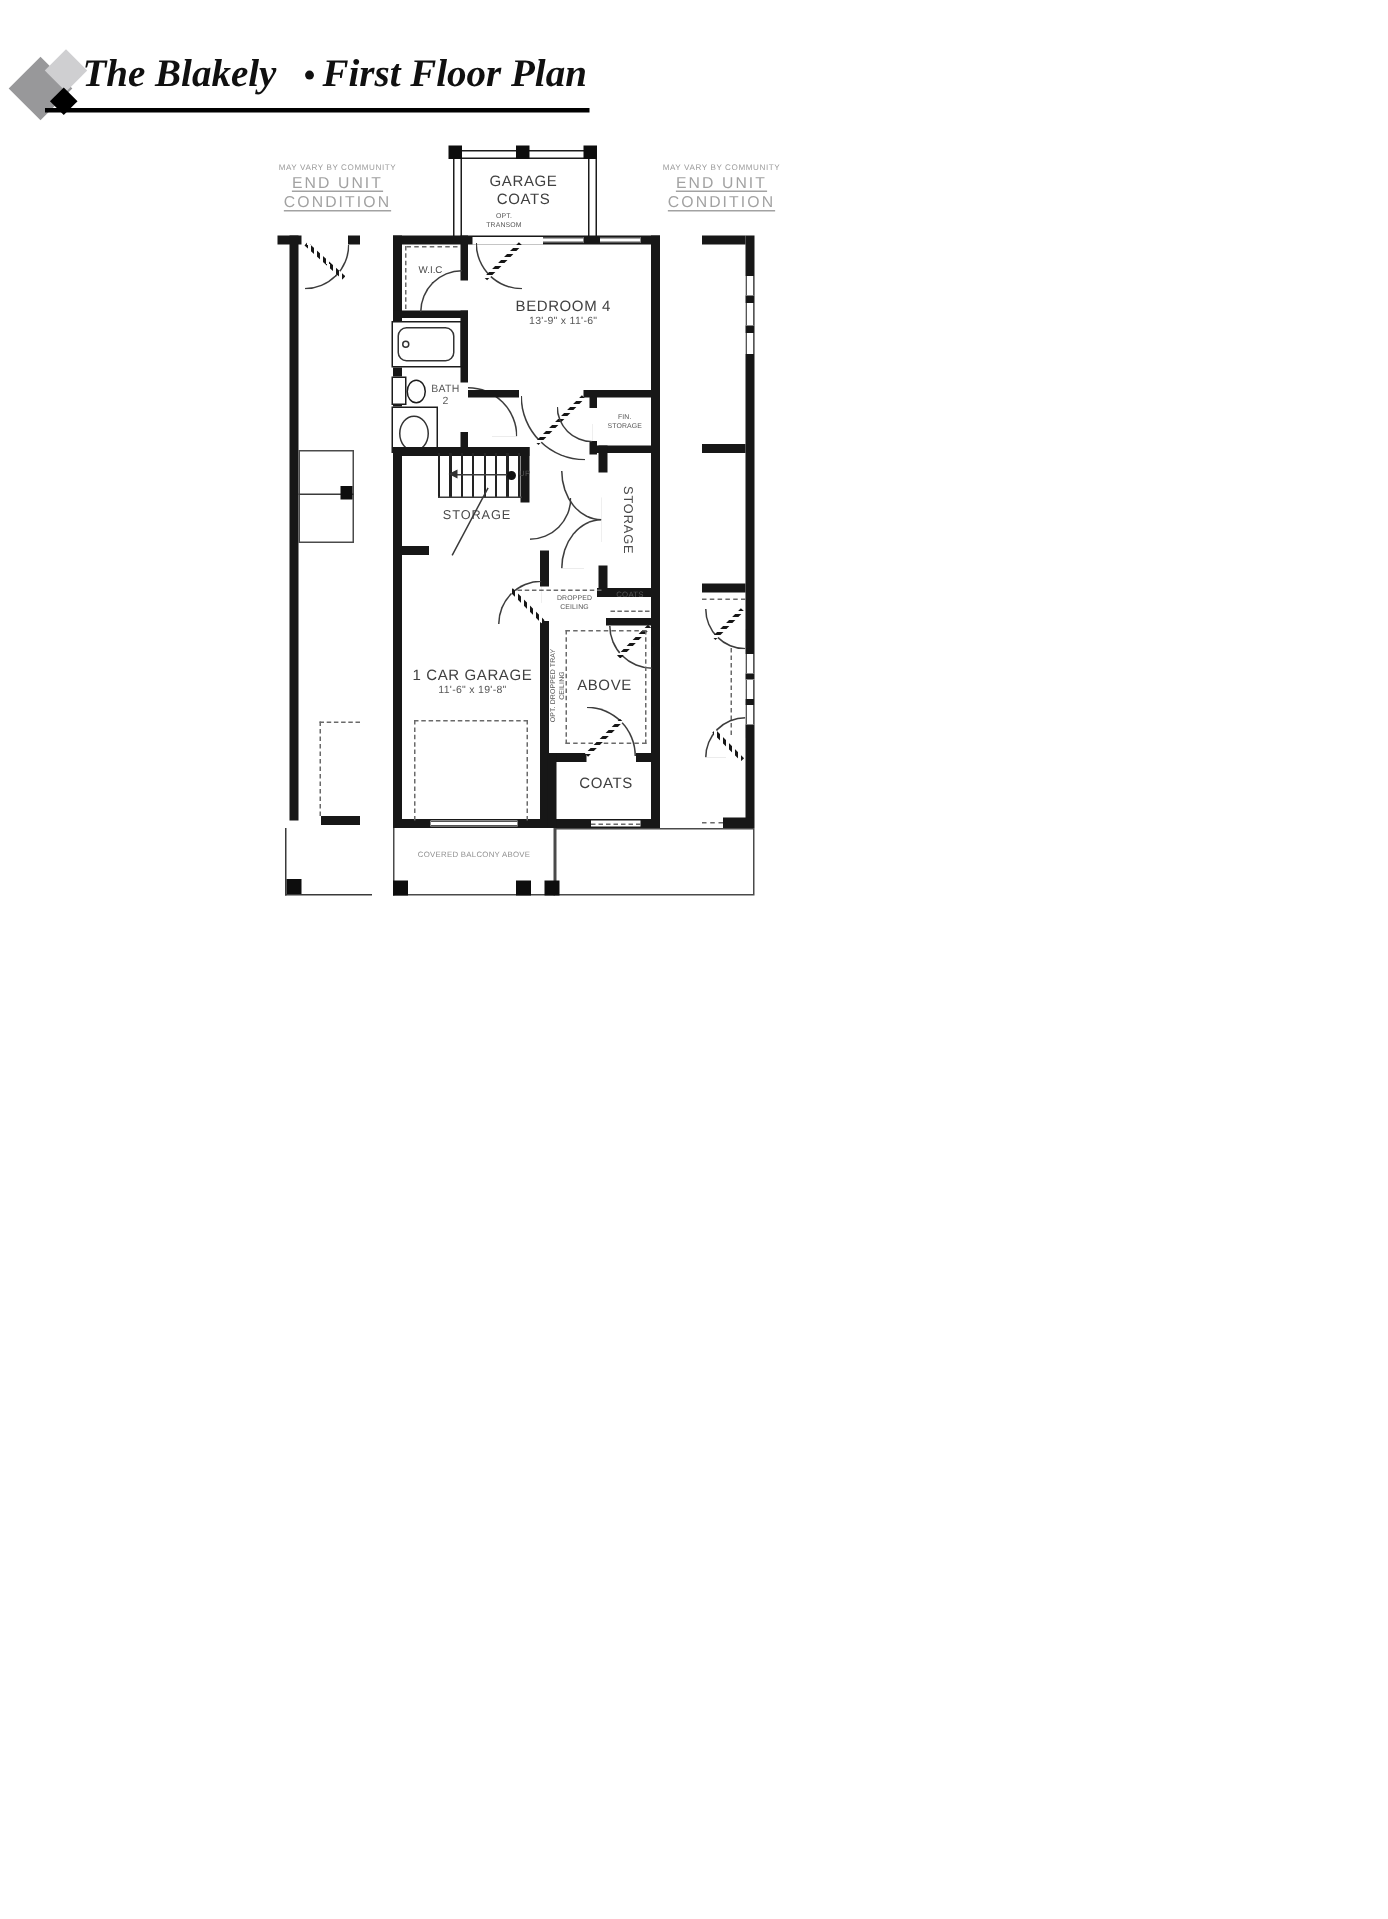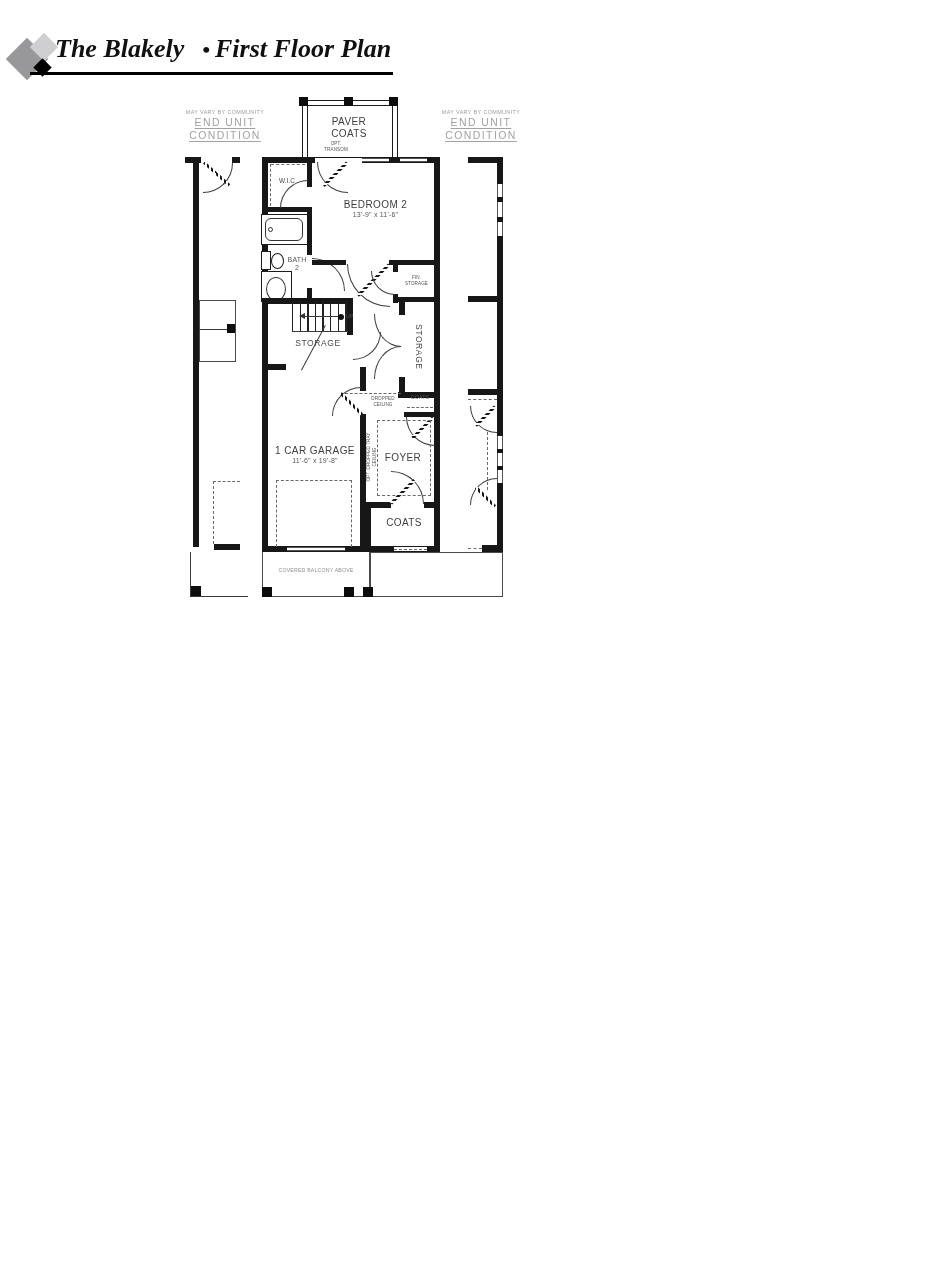--- a/index.html
+++ b/index.html
@@ -85,21 +85,21 @@
       <div class="note-lg">CONDITION</div>
     </div>
 
     <i class="rail-v" style="left:302px;top:100px;width:6px;height:58px"></i>
     <i class="rail-h" style="left:302px;top:100px;width:96px;height:6px"></i>
     <i class="rail-v" style="left:392px;top:100px;width:6px;height:58px"></i>
     <i class="post" style="left:299px;top:97px;width:9px;height:9px"></i>
     <i class="post" style="left:344px;top:97px;width:9px;height:9px"></i>
     <i class="post" style="left:389px;top:97px;width:9px;height:9px"></i>
     <div class="lbl fs10" style="left:319px;top:116px;width:60px">
-      <div>PAVER</div>
+      <div>GARAGE</div>
       <div>COATS</div>
     </div>
     <div class="lbl fs4" style="left:318px;top:141px;width:36px">
       <div>OPT.</div>
       <div>TRANSOM</div>
     </div>
 
     <i class="w" style="left:262px;top:157px;width:178px;height:6px"></i>
     <i class="open" style="left:315px;top:157.5px;width:47px;height:5px"></i>
     <i class="win-h" style="left:362px;top:158px;width:27px;height:4px"></i>
@@ -131,21 +131,21 @@
     <i class="w" style="left:307px;top:207px;width:5px;height:48px"></i>
     <i class="w" style="left:307px;top:288px;width:5px;height:16px"></i>
     <i class="arc arc-tr" style="left:312px;top:258px;width:32px;height:32px"></i>
     <div class="lbl fs7" style="left:279px;top:256px;width:36px">
       <div>BATH</div>
       <div>2</div>
     </div>
     <i class="w" style="left:262px;top:298px;width:91px;height:6px"></i>
 
     <div class="lbl fs10" style="left:328px;top:199px;width:95px">
-      <div>BEDROOM 2</div>
+      <div>BEDROOM 4</div>
       <div class="dims">13'-9" x 11'-6"</div>
     </div>
     <i class="w" style="left:312px;top:260px;width:34px;height:5px"></i>
     <i class="w" style="left:389px;top:260px;width:45px;height:5px"></i>
     <i class="arc arc-bl" style="left:347px;top:264px;width:42px;height:42px"></i>
     <i class="leaf" style="left:389px;top:263px;width:44px;transform:rotate(135deg)"></i>
 
     <i class="w" style="left:393px;top:260px;width:5px;height:12px"></i>
     <i class="w" style="left:393px;top:294px;width:5px;height:9px"></i>
     <i class="w" style="left:398px;top:297px;width:36px;height:5px"></i>
@@ -187,21 +187,21 @@
 
     <i class="w" style="left:360px;top:367px;width:6px;height:24px"></i>
     <i class="w" style="left:360px;top:414px;width:6px;height:138px"></i>
     <i class="arc arc-tl" style="left:332px;top:387px;width:28px;height:28px"></i>
     <i class="leaf" style="left:362px;top:413px;width:30px;transform:rotate(-135deg)"></i>
 
     <i class="w" style="left:404px;top:412px;width:30px;height:5px"></i>
     <i class="arc arc-bl" style="left:406px;top:417px;width:28px;height:28px"></i>
     <i class="leaf" style="left:433px;top:416px;width:29px;transform:rotate(135deg)"></i>
     <i class="dashed-box" style="left:377px;top:420px;width:54px;height:76px"></i>
-    <div class="lbl fs10" style="left:373px;top:452px;width:60px">FOYER</div>
+    <div class="lbl fs10" style="left:373px;top:452px;width:60px">ABOVE</div>
     <div class="lbl fs4 rot-ccw" style="left:340px;top:452px;width:62px;height:10px">OPT. DROPPED TRAY CEILING</div>
 
     <i class="w" style="left:365px;top:502px;width:26px;height:6px"></i>
     <i class="w" style="left:424px;top:502px;width:10px;height:6px"></i>
     <i class="arc arc-tr" style="left:391px;top:471px;width:32px;height:32px"></i>
     <i class="leaf" style="left:391px;top:502px;width:33px;transform:rotate(-45deg)"></i>
     <i class="w" style="left:365px;top:502px;width:6px;height:50px"></i>
     <div class="lbl fs10" style="left:373px;top:517px;width:62px">COATS</div>
 
     <div class="lbl fs10" style="left:264px;top:445px;width:102px">

